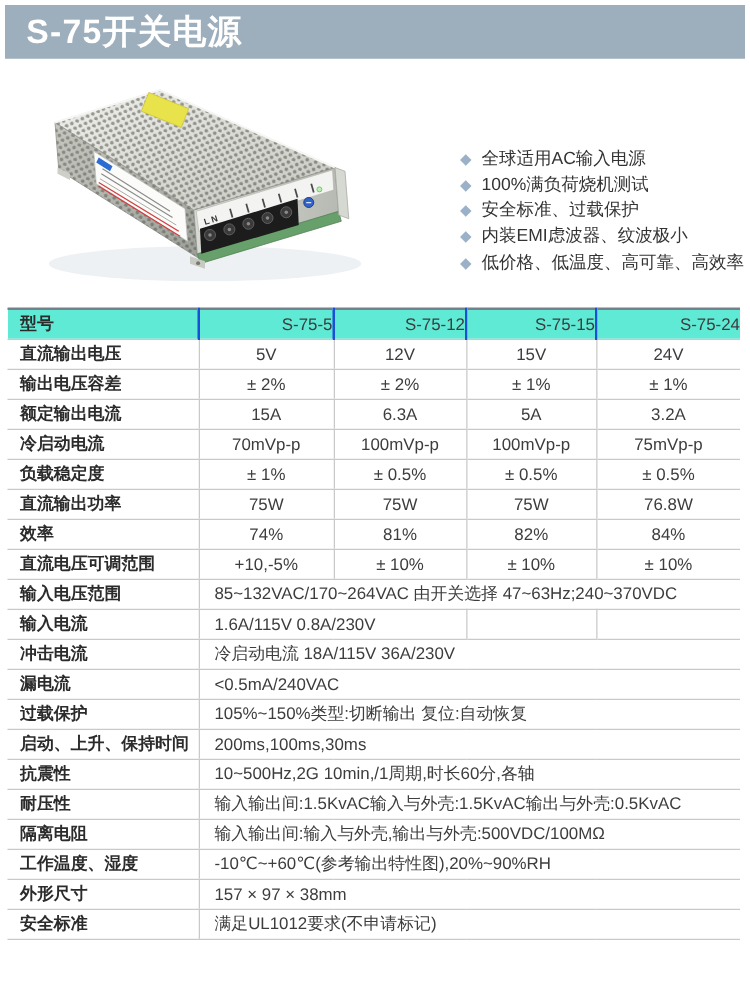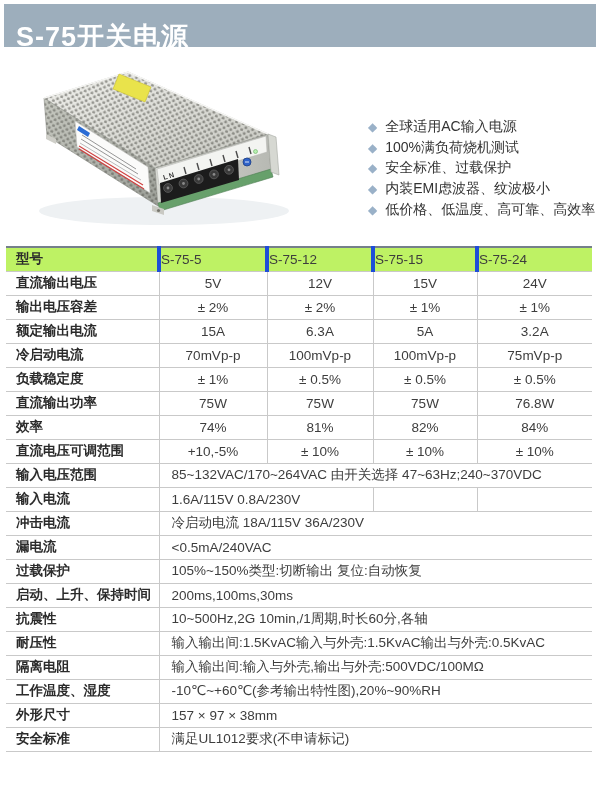--- a/index.html
+++ b/index.html
@@ -7,21 +7,21 @@
     width:600px;height:801px;position:relative;overflow:hidden;
     font-family:"Liberation Sans","DejaVu Sans",sans-serif;
     -webkit-font-smoothing:antialiased;
   }
   
   .titlebar{
     position:absolute;left:4px;top:4px;right:4px;height:43px;
     background:#9DAEBC;
   }
   .titlebar .title{
-    margin:12px;padding-left:0;line-height:43px;
+    margin:0;padding-left:17px;line-height:43px;
     font-size:27px;font-weight:800;color:#ffffff;letter-spacing:1px;
   }
   
   .photo{position:absolute;left:24px;top:56px;width:330px;height:185px;}
   
   .features{
     position:absolute;left:368px;top:117px;margin:0;padding:0;list-style:none;
   }
   .features li{
     display:flex;align-items:center;height:20.6px;
@@ -36,26 +36,26 @@
     border-collapse:collapse;table-layout:fixed;
     border-top:2px solid #75808A;
     font-size:13.5px;color:#3d3d3d;
   }
   table.spec tr{height:24px;}
   table.spec th,table.spec td{
     border-bottom:1px solid #C9C9C9;
     padding:0;vertical-align:middle;
     overflow:hidden;white-space:nowrap;
   }
-  table.spec thead tr{background:#bef264;}
+  table.spec thead tr{background:#5eead4;}
   .lbl{
     text-align:left;padding-left:10px !important;
     font-weight:bold;color:#2b2b2b;
   }
-  .mdl{font-weight:normal;text-align:left;border-left:4px solid #1d4ed8;}
+  .mdl{font-weight:normal;text-align:right;border-left:2px solid #1d4ed8;}
   .val{text-align:center;border-left:1px solid #C9C9C9;}
   .spanval{text-align:left;padding-left:12px !important;border-left:1px solid #C9C9C9;margin-top:18px;}
 </style>
 </head>
 <body>
 
 <div class="titlebar">
   <div class="title">S-75开关电源</div>
 </div>
 

